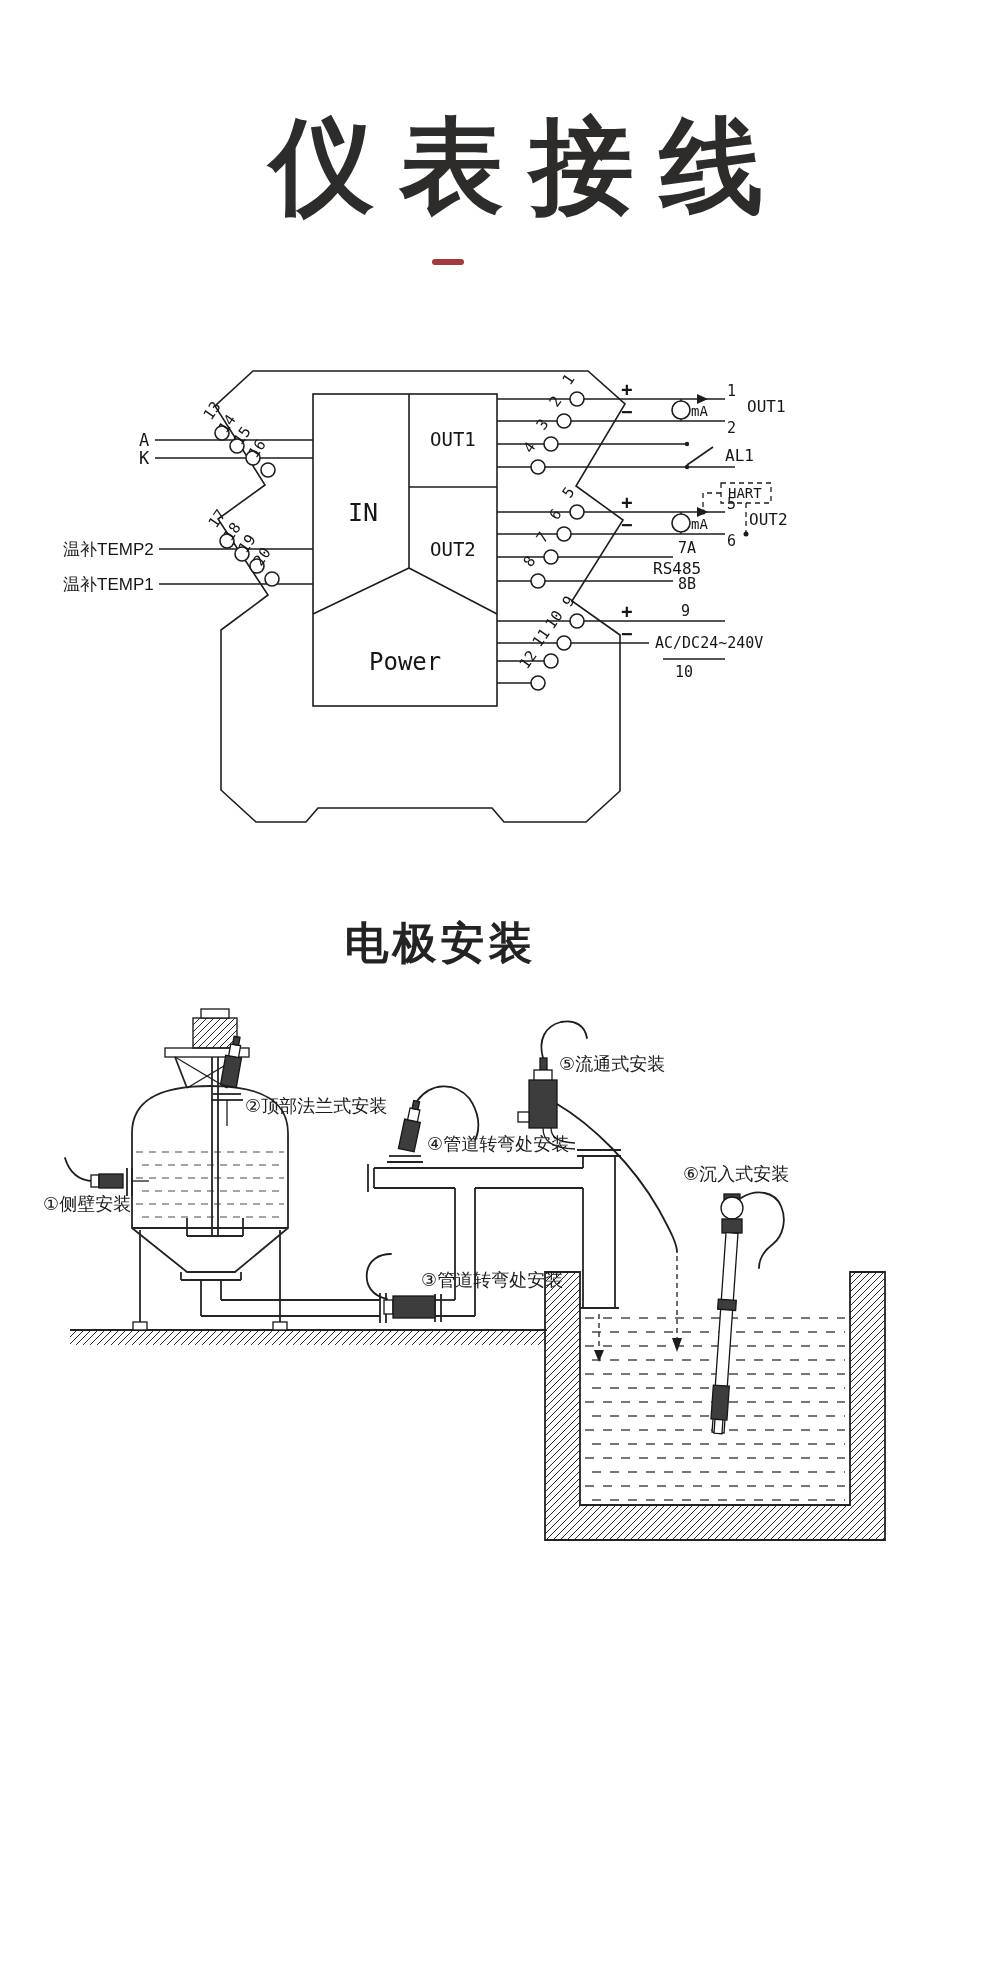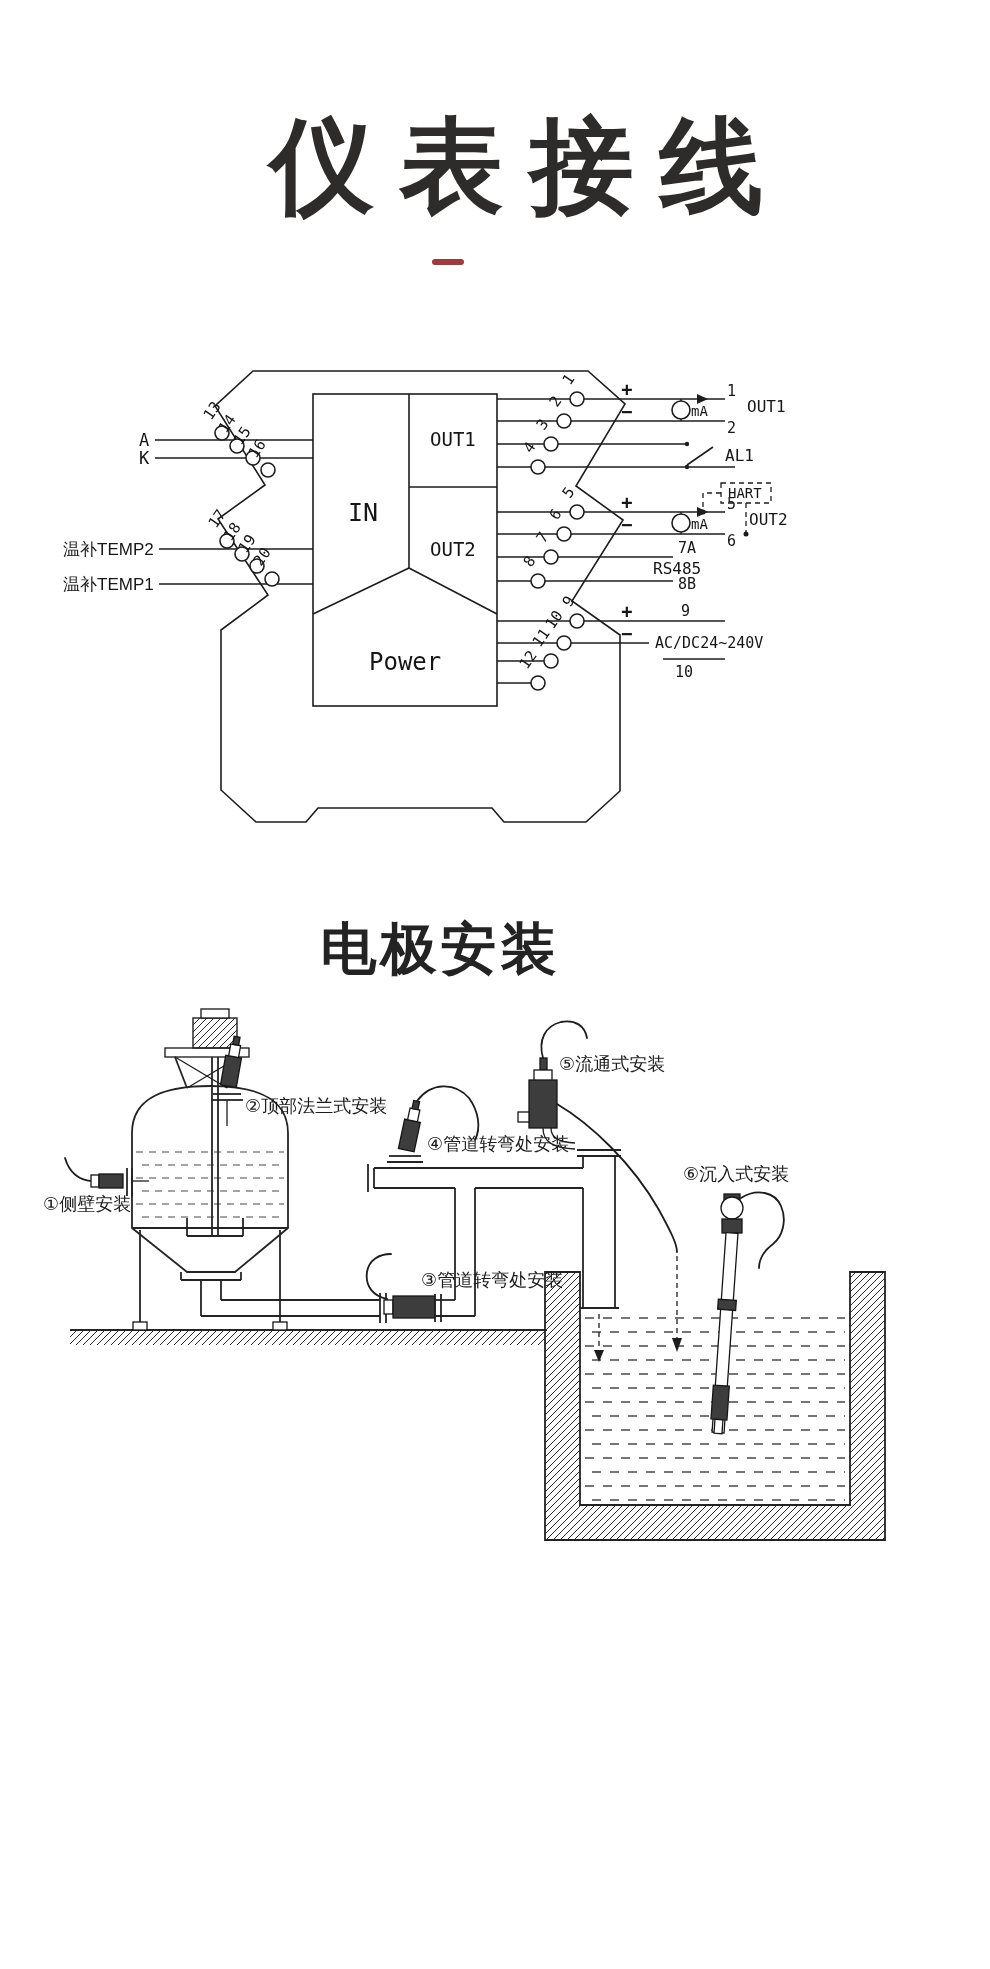--- a/index.html
+++ b/index.html
@@ -3,21 +3,21 @@
 <meta charset="utf-8">
 <style>
   *{margin:0;padding:0;box-sizing:border-box}
   html,body{background:#fff}
   body{font-family:"Liberation Sans","DejaVu Sans",sans-serif;color:#1d1d1d}
   .page{position:relative;width:921px;height:1969px;margin:0 auto;background:#fff;overflow:hidden}
   .h1{position:absolute;top:114px;left:0;width:990px;text-align:center;
       font-size:104px;font-weight:900;color:#2d2c2a;letter-spacing:26px;line-height:1.0}
   .divider{position:absolute;top:259px;left:397px;width:32px;height:6px;border-radius:3px;background:#9e3b3d}
   .h2{position:absolute;top:921px;left:0;width:812px;text-align:center;
-      font-size:56px;font-weight:800;color:#232323;letter-spacing:4px;line-height:1.0}
+      font-size:44px;font-weight:800;color:#232323;letter-spacing:4px;line-height:1.0}
   svg{position:absolute;left:0}
   #svg-wiring{top:350px}
   #svg-install{top:1000px}
   .ln{stroke:#1d1d1d;stroke-width:1.6;fill:none}
   .thin{stroke:#1d1d1d;stroke-width:1.3;fill:none}
   .term{fill:#fff;stroke:#1d1d1d;stroke-width:1.6}
   .dot{fill:#1d1d1d;stroke:none}
   .arr{fill:#1d1d1d;stroke:none}
   .dash{stroke-dasharray:5 4}
   .mono{font-family:"DejaVu Sans Mono",monospace;fill:#161616}

